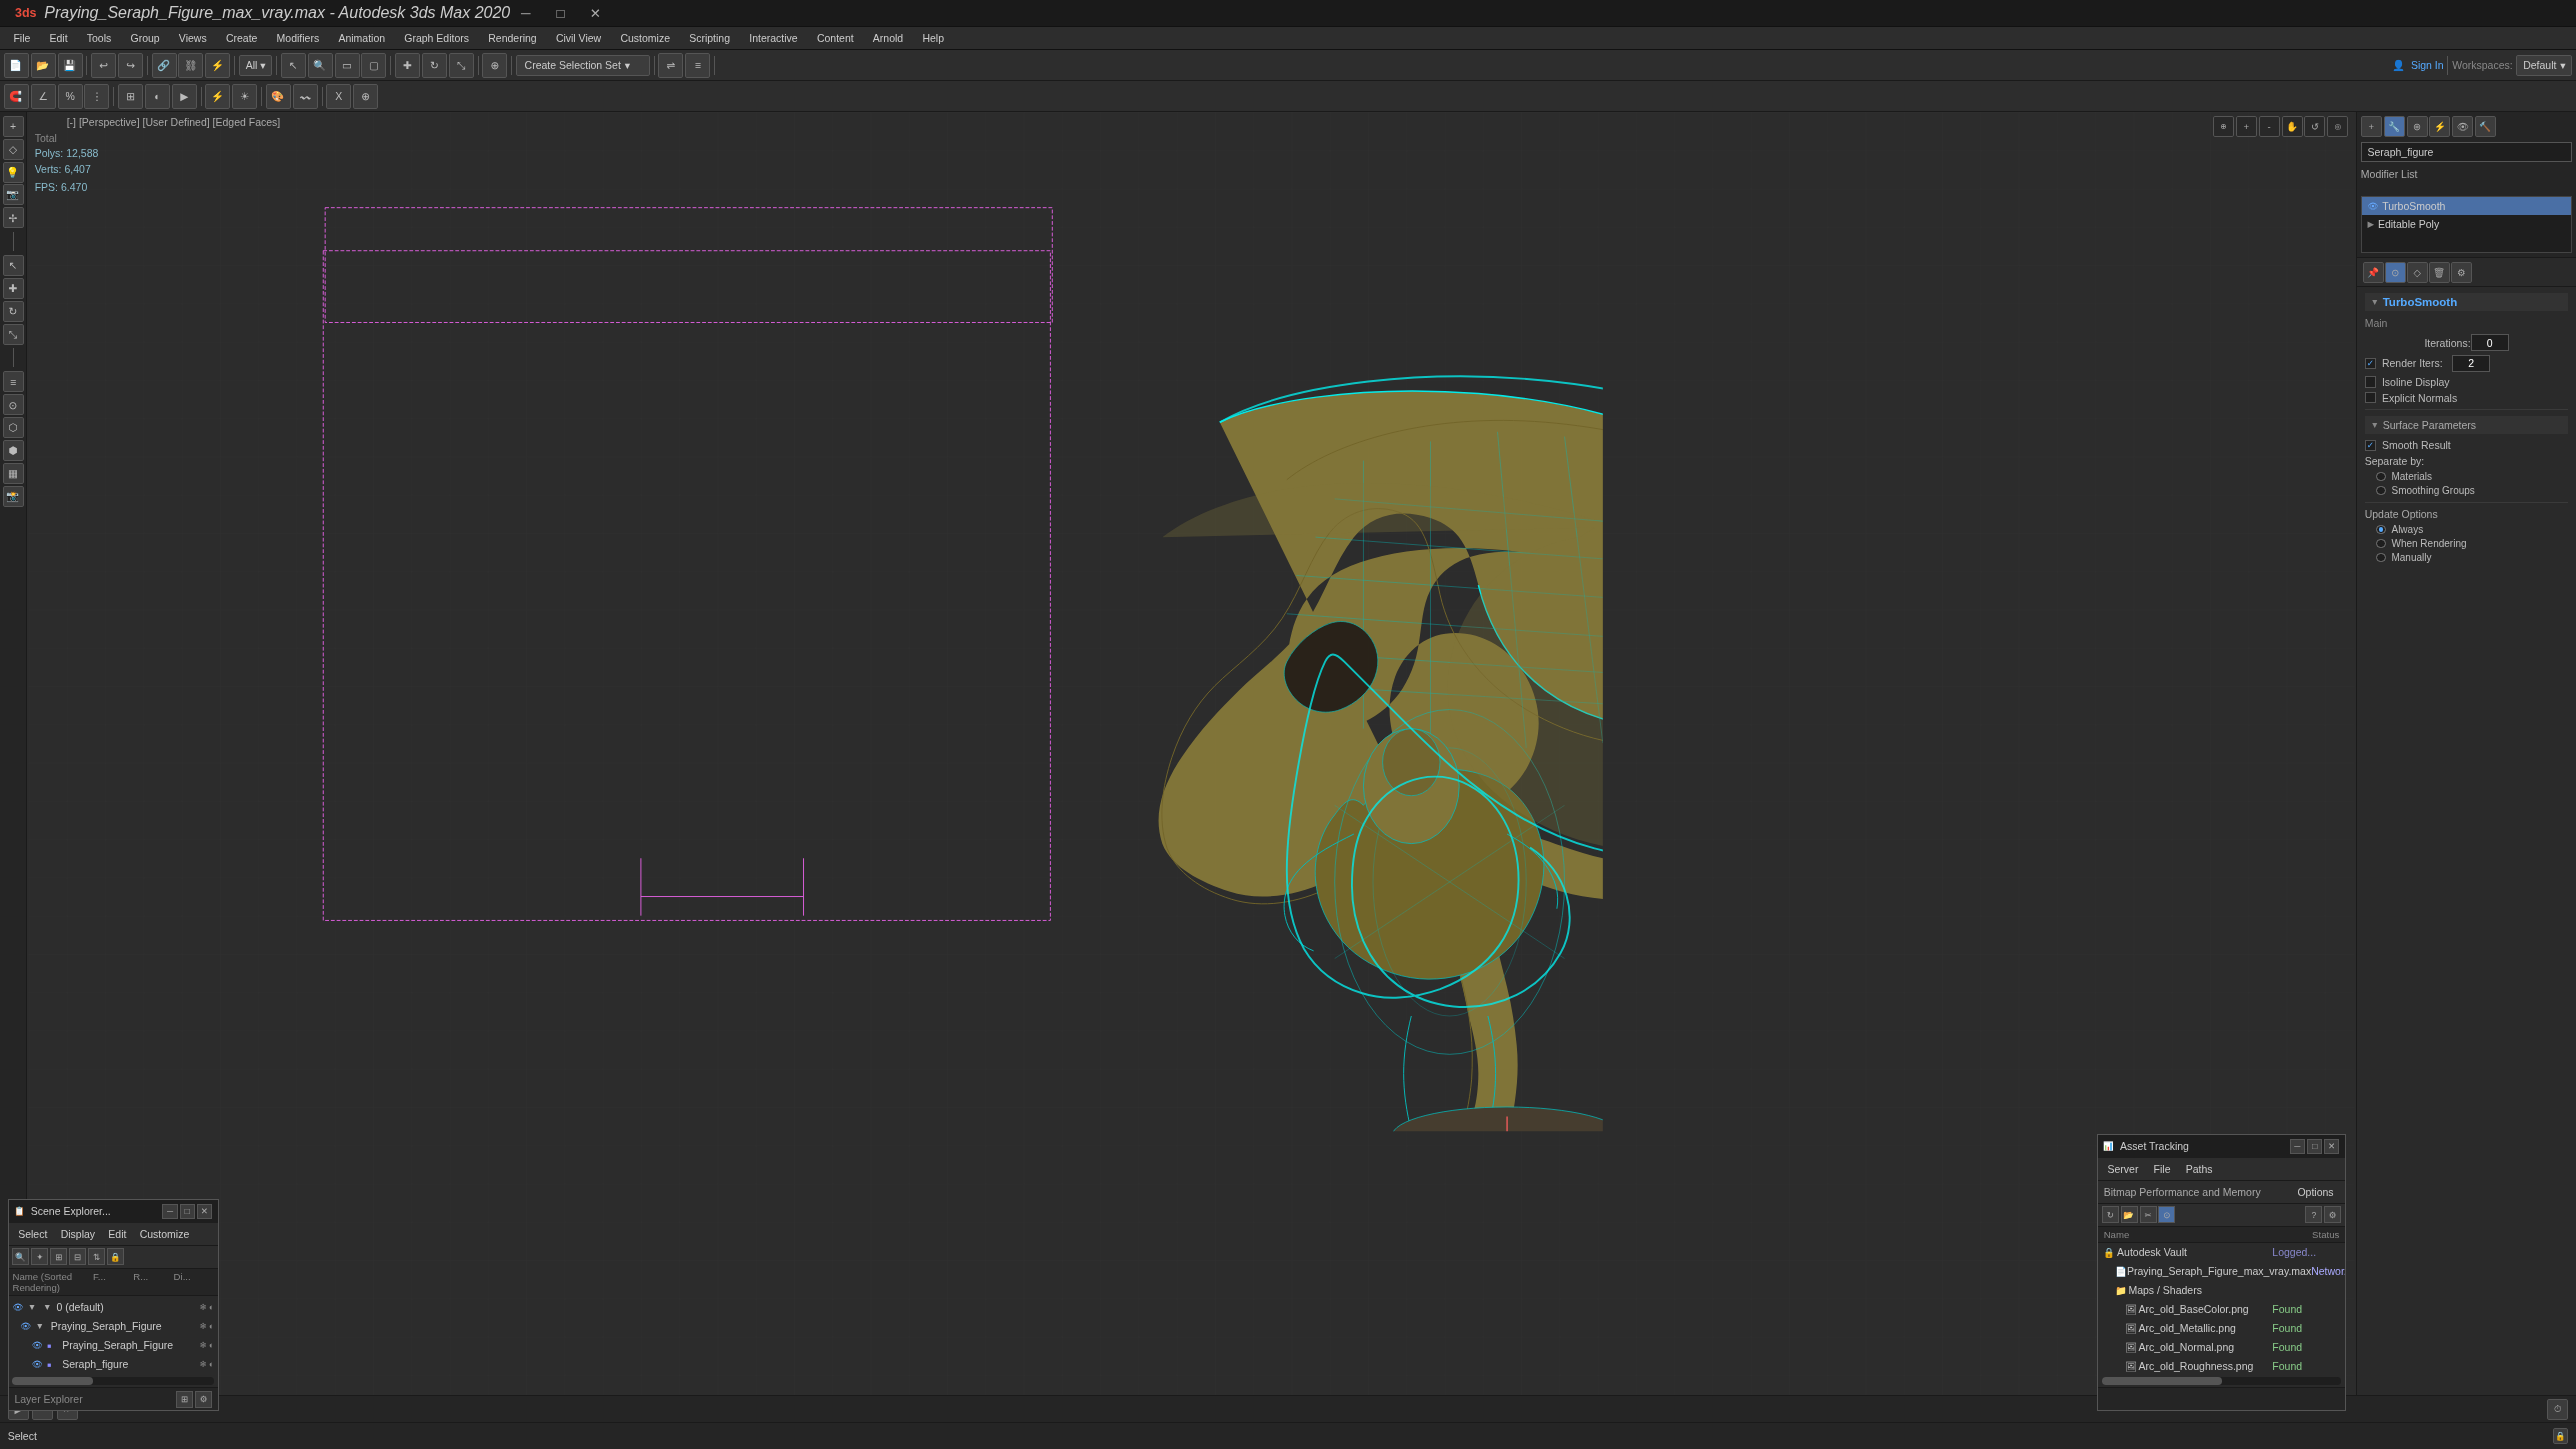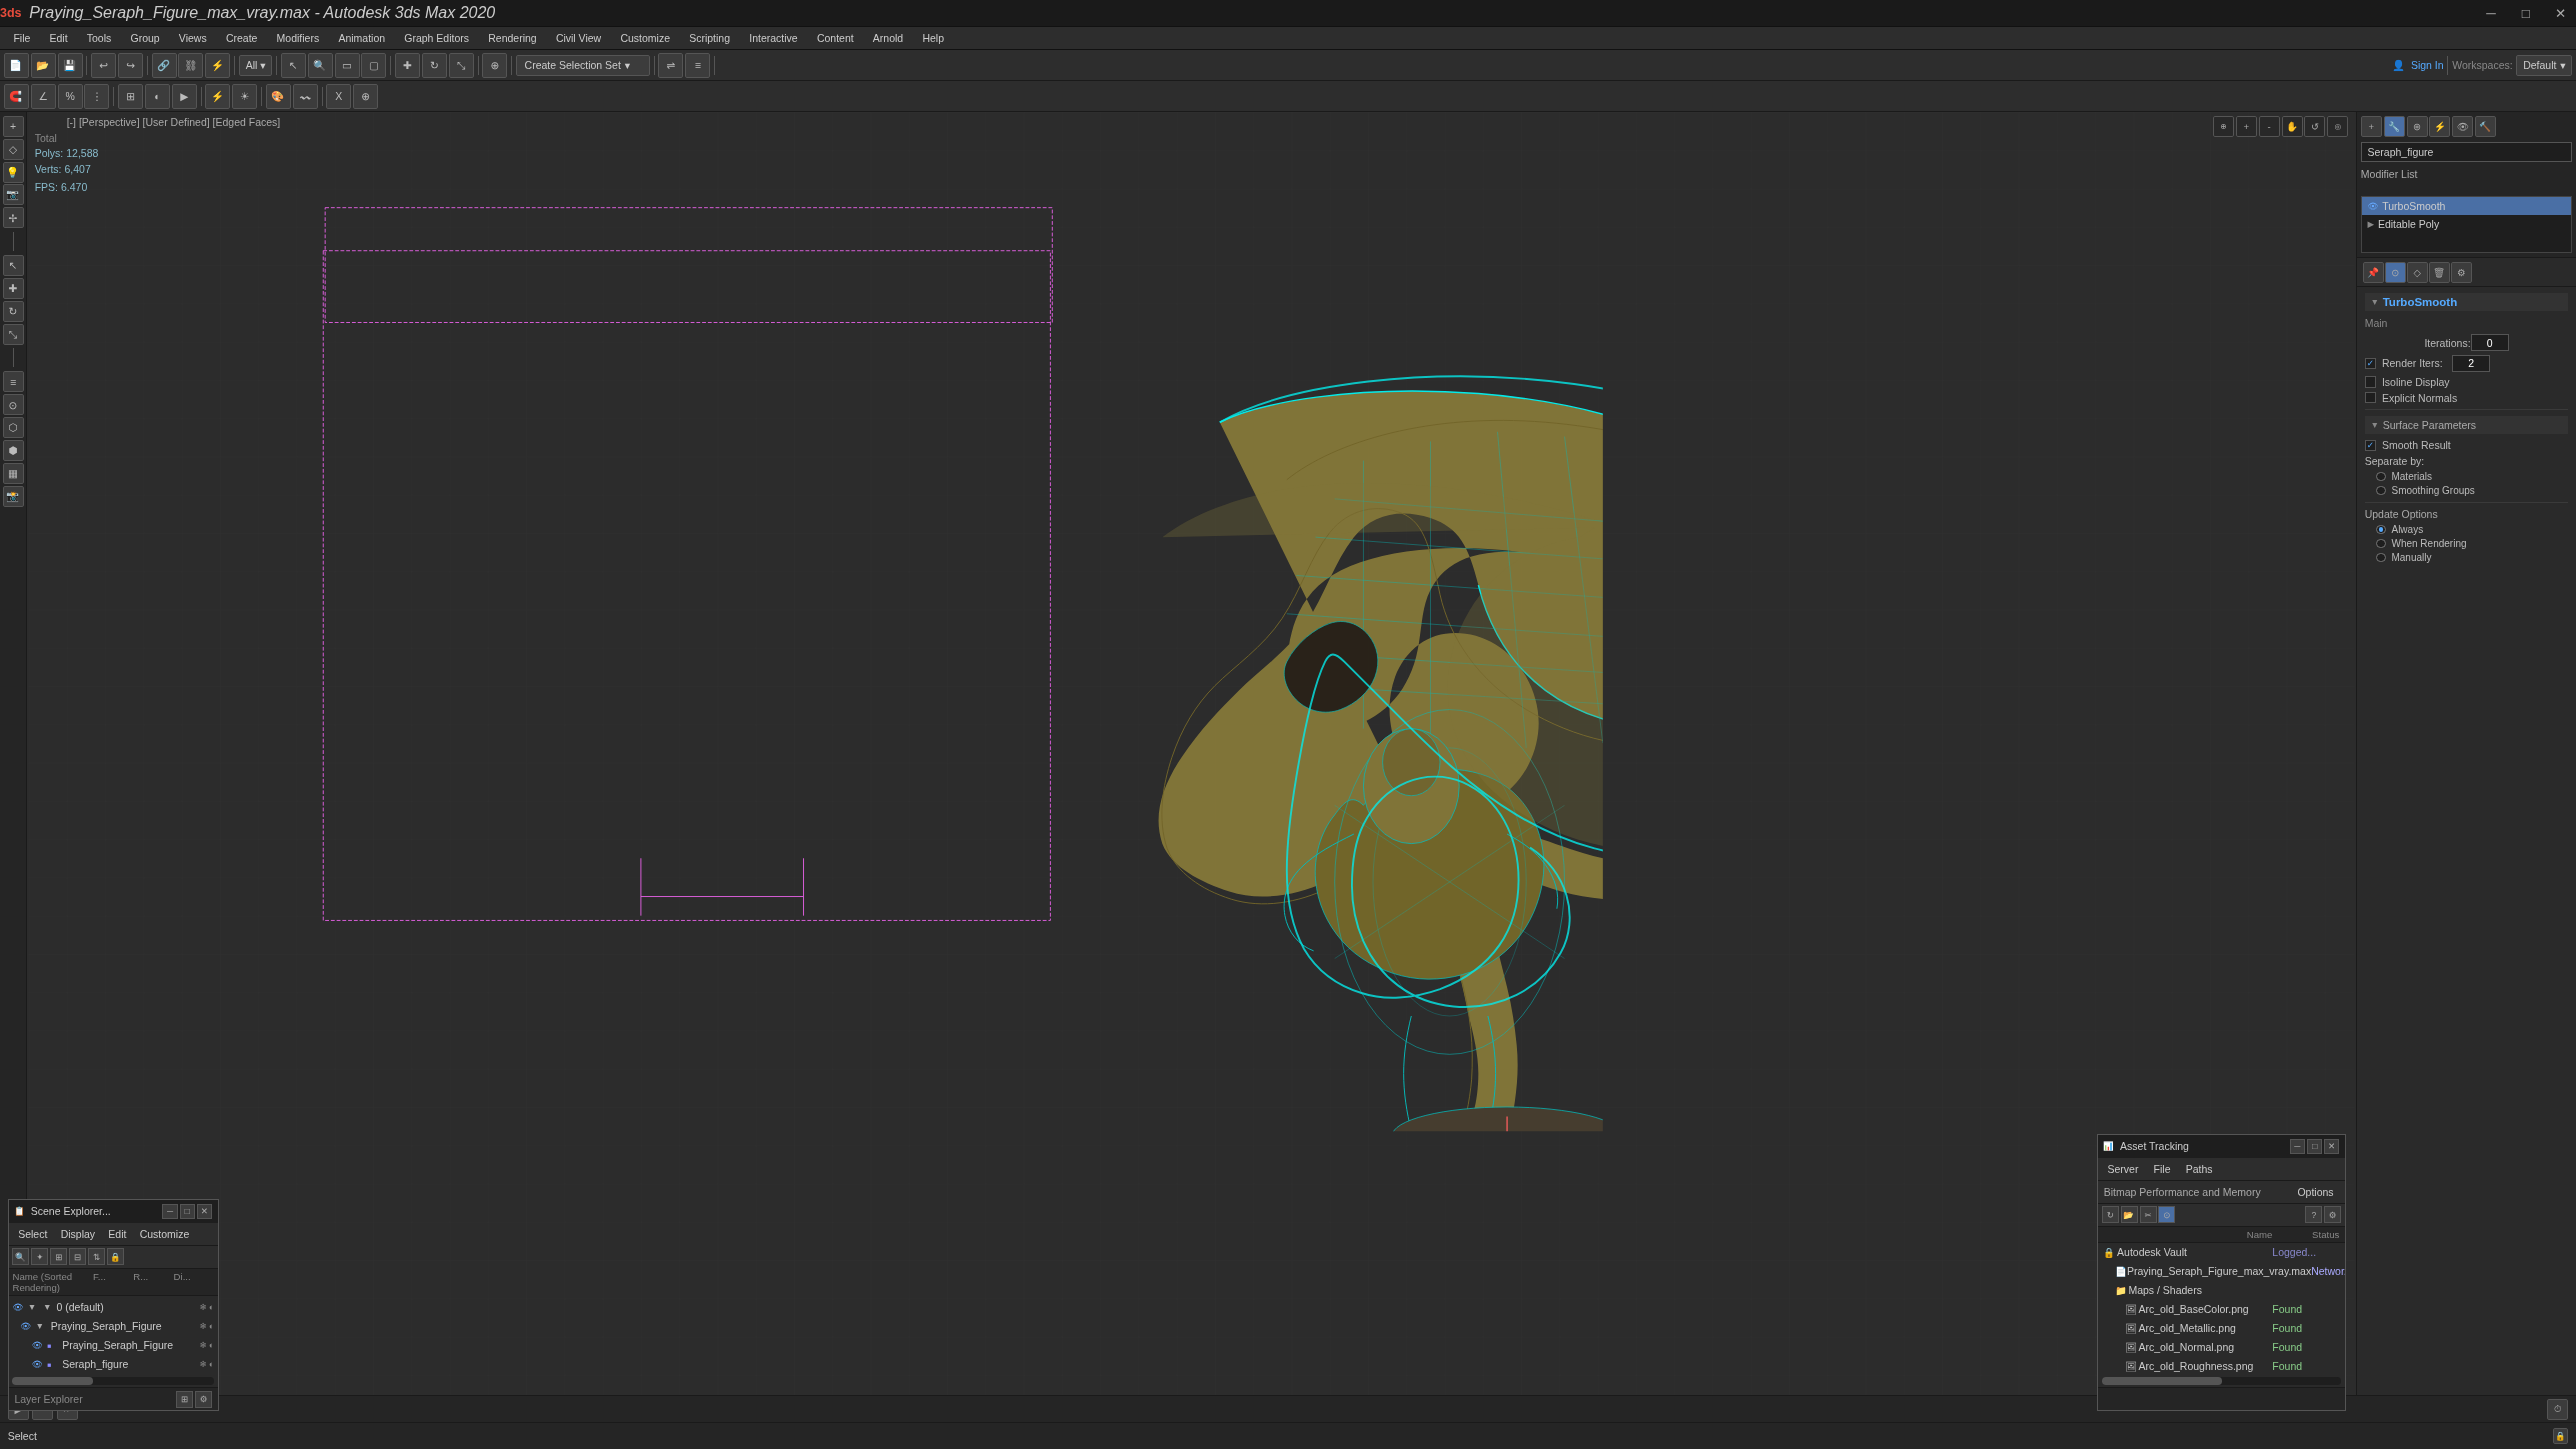--- a/index.html
+++ b/index.html
@@ -1,19 +1,19 @@
 <!DOCTYPE html>
 <html><head>
   <meta charset="utf-8">
   <style>
     * { box-sizing: border-box; margin: 0; padding: 0; }
     body { background: #2b2b2b; color: #ccc; font-family: 'Segoe UI', Arial, sans-serif; font-size: 10.5px; overflow: hidden; width: 2576px; height: 1449px; position: relative; }
 
     
-    #titlebar { background: #1a1a1a; height: 27px; display: flex; align-items: center; padding: 0 0; justify-content: space-between; border-bottom: 1px solid #111; }
+    #titlebar { background: #1a1a1a; height: 27px; display: flex; align-items: center; padding: 0 15px; justify-content: flex-start; border-bottom: 1px solid #111; }
     #titlebar-left { display: flex; align-items: center; gap: 7.7px; }
     #titlebar-title { font-size: 16px; color: #ccc; font-style: italic; }
     #titlebar-controls { display: flex; gap: 3.8px; }
     #titlebar-controls span { width: 31px; height: 27px; display: flex; align-items: center; justify-content: center; cursor: pointer; color: #aaa; font-size: 13.4px; }
 
     
     #menubar { background: #2d2d2d; height: 23px; display: flex; align-items: center; padding: 0 3.8px; border-bottom: 1px solid #111; }
     .menu-item { padding: 1.9px 9.6px; cursor: pointer; font-size: 10.5px; color: #ccc; height: 23px; display: flex; align-items: center; }
 
     
@@ -97,21 +97,21 @@
     .at-toolbar { background: #2d2d2d; height: 23px; display: flex; align-items: center; padding: 0 3.8px; gap: 3.8px; border-bottom: 1px solid #1a1a1a; }
     .at-menu-item { color: #ccc; font-size: 10.5px; padding: 1.9px 5.7px; cursor: pointer; }
     .at-options-row { background: #2d2d2d; height: 23px; display: flex; align-items: center; padding: 0 5.7px; border-bottom: 1px solid #1a1a1a; }
     .at-option-label { color: #aaa; font-size: 10.5px; flex: 1; }
     .at-icon-row { background: #2d2d2d; height: 23px; display: flex; align-items: center; padding: 0 3.8px; gap: 1.9px; border-bottom: 1px solid #1a1a1a; justify-content: space-between; }
     .at-icons { display: flex; gap: 1.9px; }
     .at-icon { width: 17px; height: 17px; background: #3c3c3c; border: 1px solid #555; display: flex; align-items: center; justify-content: center; cursor: pointer; font-size: 8.6px; color: #aaa; }
     .at-icon.active { background: #4a6fa5; }
     .at-col-header { display: flex; background: #252525; border-bottom: 1px solid #1a1a1a; padding: 1.9px 5.7px; }
     .at-col { color: #888; font-size: 9.6px; }
-    .at-col-name { flex: 1; text-align: right; }
+    .at-col-name { flex: 1; }
     .at-col-status { width: 67px; text-align: right; }
     .at-tree { overflow-y: auto; max-height: 192px; }
     .at-item { display: flex; align-items: center; padding: 1.9px 5.7px; cursor: pointer; height: 19px; }
     .at-item-label { color: #ccc; font-size: 10.5px; flex: 1; }
     .at-item-status { width: 67px; color: #8c8; font-size: 10.5px; }
     .at-item-status.logged { color: #88c; }
     .at-item-indent { padding-left: 17px; }
     .at-item-indent2 { padding-left: 27px; }
     .at-scrollbar { height: 7.7px; background: #1e1e1e; margin: 1.9px 3.8px; border-radius: 3.8px; }
     .at-scrollbar-thumb { height: 7.7px; width: 50%; background: #555; border-radius: 3.8px; }

